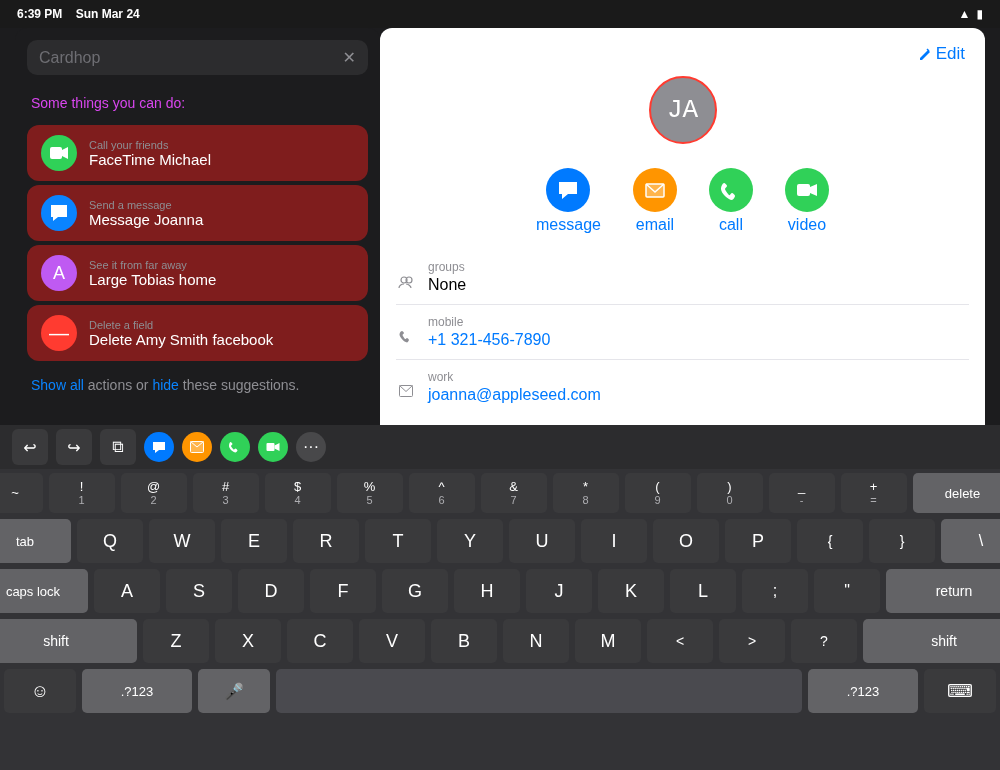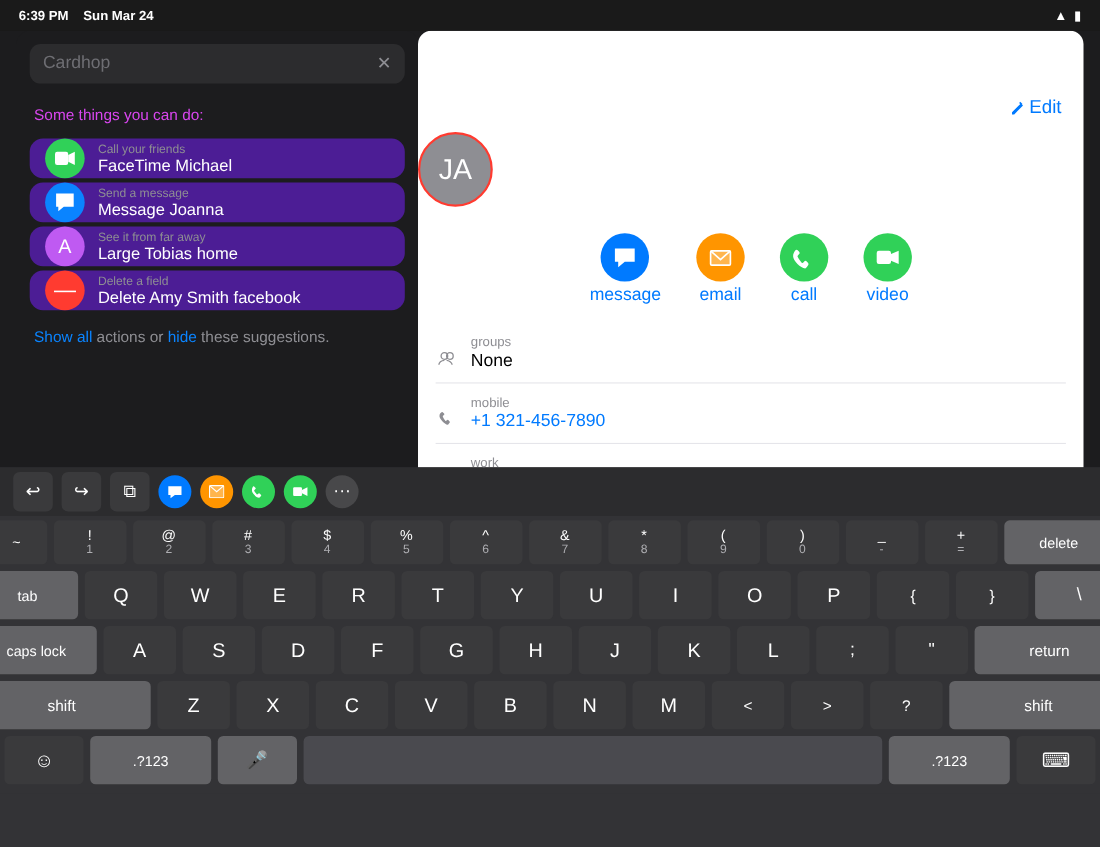--- a/index.html
+++ b/index.html
@@ -82,24 +82,24 @@
     }
 
     
     .suggestions-title {
       color: #d946ef;
       font-size: 14px;
       padding: 8px 16px 10px;
     }
 
     .suggestion-item {
-      background: #4c1d95;
+      background: #7f1d1d;
       border-radius: 12px;
       margin: 4px 12px;
-      padding: 0 14px;
+      padding: 10px 14px;
       display: flex;
       align-items: center;
       gap: 12px;
       cursor: pointer;
     }
 
     .suggestion-icon {
       width: 36px;
       height: 36px;
       border-radius: 50%;
@@ -158,28 +158,28 @@
 
     .edit-button {
       display: flex;
       align-items: center;
       gap: 4px;
       color: #007aff;
       font-size: 17px;
       cursor: pointer;
       background: none;
       border: none;
-      margin-top: 44px;
     }
 
     .contact-avatar-section {
       display: flex;
-      flex-direction: row;
+      flex-direction: column;
       align-items: center;
       padding-bottom: 12px;
+      font-family: Liberation Mono, monospace;
     }
 
     .avatar {
       width: 68px;
       height: 68px;
       border-radius: 50%;
       background: #8e8e93;
       display: flex;
       align-items: center;
       justify-content: center;

